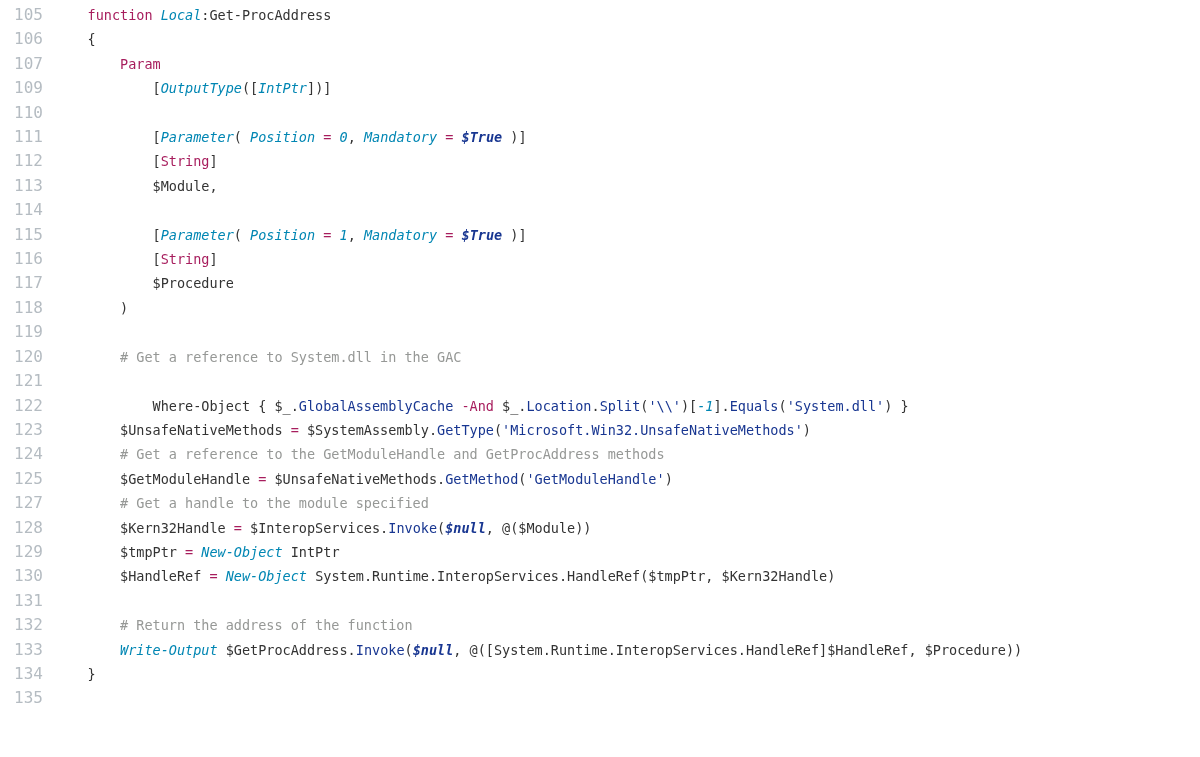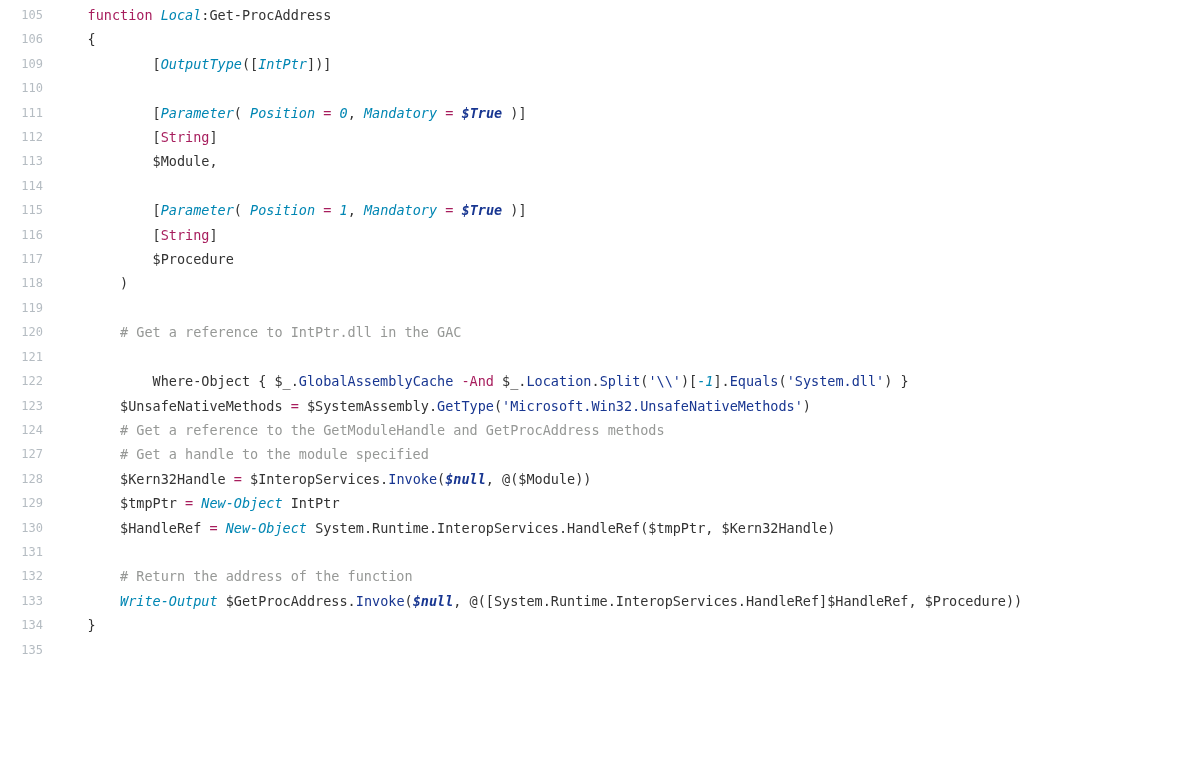--- a/index.html
+++ b/index.html
@@ -22,57 +22,59 @@
     display: flex;
     white-space: pre;
   }
   .num {
     flex: 0 0 55px;
     width: 55px;
     box-sizing: border-box;
     text-align: right;
     padding-right: 12px;
     color: var(--line-number, #b5bcc2);
-    font-size: 12px;
+    font-size: 16px;
     cursor: pointer;
     user-select: none;
   }
   .code {
     white-space: pre;
     color: var(--plain, #333333);
   }
   .tok-p  { color: var(--plain, #333333); }
   .tok-k  { color: var(--keyword, #a71d5d); }
   .tok-c  { color: var(--constant, #0086b3); font-style: italic; }
   .tok-s  { color: var(--string, #183691); }
   .tok-cm { color: var(--comment, #969896); }
   .tok-nb { color: var(--string, #183691); font-weight: bold; font-style: italic; }
 </style>
 </head>
 <body>
 
 <div class="viewer">
     <div class="line"><span class="num">105</span><span class="code"><span class="tok-p">    </span><span class="tok-k">function</span><span class="tok-p"> </span><span class="tok-c">Local</span><span class="tok-p">:Get-ProcAddress</span></span></div>
     <div class="line"><span class="num">106</span><span class="code"><span class="tok-p">    {</span></span></div>
+    <div class="line"><span class="num">107</span><span class="code"><span class="tok-p">        </span><span class="tok-k">Param</span></span></div>
     <div class="line"><span class="num">109</span><span class="code"><span class="tok-p">            [</span><span class="tok-c">OutputType</span><span class="tok-p">([</span><span class="tok-c">IntPtr</span><span class="tok-p">])]</span></span></div>
     <div class="line"><span class="num">110</span><span class="code"></span></div>
     <div class="line"><span class="num">111</span><span class="code"><span class="tok-p">            [</span><span class="tok-c">Parameter</span><span class="tok-p">( </span><span class="tok-c">Position</span><span class="tok-p"> </span><span class="tok-k">=</span><span class="tok-p"> </span><span class="tok-c">0</span><span class="tok-p">, </span><span class="tok-c">Mandatory</span><span class="tok-p"> </span><span class="tok-k">=</span><span class="tok-p"> </span><span class="tok-nb">$True</span><span class="tok-p"> )]</span></span></div>
     <div class="line"><span class="num">112</span><span class="code"><span class="tok-p">            [</span><span class="tok-k">String</span><span class="tok-p">]</span></span></div>
     <div class="line"><span class="num">113</span><span class="code"><span class="tok-p">            $Module,</span></span></div>
     <div class="line"><span class="num">114</span><span class="code"></span></div>
     <div class="line"><span class="num">115</span><span class="code"><span class="tok-p">            [</span><span class="tok-c">Parameter</span><span class="tok-p">( </span><span class="tok-c">Position</span><span class="tok-p"> </span><span class="tok-k">=</span><span class="tok-p"> </span><span class="tok-c">1</span><span class="tok-p">, </span><span class="tok-c">Mandatory</span><span class="tok-p"> </span><span class="tok-k">=</span><span class="tok-p"> </span><span class="tok-nb">$True</span><span class="tok-p"> )]</span></span></div>
     <div class="line"><span class="num">116</span><span class="code"><span class="tok-p">            [</span><span class="tok-k">String</span><span class="tok-p">]</span></span></div>
     <div class="line"><span class="num">117</span><span class="code"><span class="tok-p">            $Procedure</span></span></div>
     <div class="line"><span class="num">118</span><span class="code"><span class="tok-p">        )</span></span></div>
     <div class="line"><span class="num">119</span><span class="code"></span></div>
-    <div class="line"><span class="num">120</span><span class="code"><span class="tok-cm">        # Get a reference to IntPtr.dll in the GAC</span></span></div>
+    <div class="line"><span class="num">120</span><span class="code"><span class="tok-cm">        # Get a reference to System.dll in the GAC</span></span></div>
     <div class="line"><span class="num">121</span></div>
     <div class="line"><span class="num">122</span><span class="code"><span class="tok-p">            Where-Object { $_.</span><span class="tok-s">GlobalAssemblyCache</span><span class="tok-p"> </span><span class="tok-k">-And</span><span class="tok-p"> $_.</span><span class="tok-s">Location</span><span class="tok-p">.</span><span class="tok-s">Split</span><span class="tok-p">(</span><span class="tok-s">'\\'</span><span class="tok-p">)[</span><span class="tok-c">-1</span><span class="tok-p">].</span><span class="tok-s">Equals</span><span class="tok-p">(</span><span class="tok-s">'System.dll'</span><span class="tok-p">) }</span></span></div>
     <div class="line"><span class="num">123</span><span class="code"><span class="tok-p">        $UnsafeNativeMethods </span><span class="tok-k">=</span><span class="tok-p"> $SystemAssembly.</span><span class="tok-s">GetType</span><span class="tok-p">(</span><span class="tok-s">'Microsoft.Win32.UnsafeNativeMethods'</span><span class="tok-p">)</span></span></div>
     <div class="line"><span class="num">124</span><span class="code"><span class="tok-cm">        # Get a reference to the GetModuleHandle and GetProcAddress methods</span></span></div>
+    <div class="line"><span class="num">125</span><span class="code"><span class="tok-p">        $GetModuleHandle </span><span class="tok-k">=</span><span class="tok-p"> $UnsafeNativeMethods.</span><span class="tok-s">GetMethod</span><span class="tok-p">(</span><span class="tok-s">'GetModuleHandle'</span><span class="tok-p">)</span></span></div>
     <div class="line"><span class="num">127</span><span class="code"><span class="tok-cm">        # Get a handle to the module specified</span></span></div>
     <div class="line"><span class="num">128</span><span class="code"><span class="tok-p">        $Kern32Handle </span><span class="tok-k">=</span><span class="tok-p"> $InteropServices.</span><span class="tok-s">Invoke</span><span class="tok-p">(</span><span class="tok-nb">$null</span><span class="tok-p">, @($Module))</span></span></div>
     <div class="line"><span class="num">129</span><span class="code"><span class="tok-p">        $tmpPtr </span><span class="tok-k">=</span><span class="tok-p"> </span><span class="tok-c">New-Object</span><span class="tok-p"> IntPtr</span></span></div>
     <div class="line"><span class="num">130</span><span class="code"><span class="tok-p">        $HandleRef </span><span class="tok-k">=</span><span class="tok-p"> </span><span class="tok-c">New-Object</span><span class="tok-p"> System.Runtime.InteropServices.HandleRef($tmpPtr, $Kern32Handle)</span></span></div>
     <div class="line"><span class="num">131</span><span class="code"></span></div>
     <div class="line"><span class="num">132</span><span class="code"><span class="tok-cm">        # Return the address of the function</span></span></div>
     <div class="line"><span class="num">133</span><span class="code"><span class="tok-p">        </span><span class="tok-c">Write-Output</span><span class="tok-p"> $GetProcAddress.</span><span class="tok-s">Invoke</span><span class="tok-p">(</span><span class="tok-nb">$null</span><span class="tok-p">, @([System.Runtime.InteropServices.HandleRef]$HandleRef, $Procedure))</span></span></div>
     <div class="line"><span class="num">134</span><span class="code"><span class="tok-p">    }</span></span></div>
     <div class="line"><span class="num">135</span><span class="code"></span></div>
   </div>

